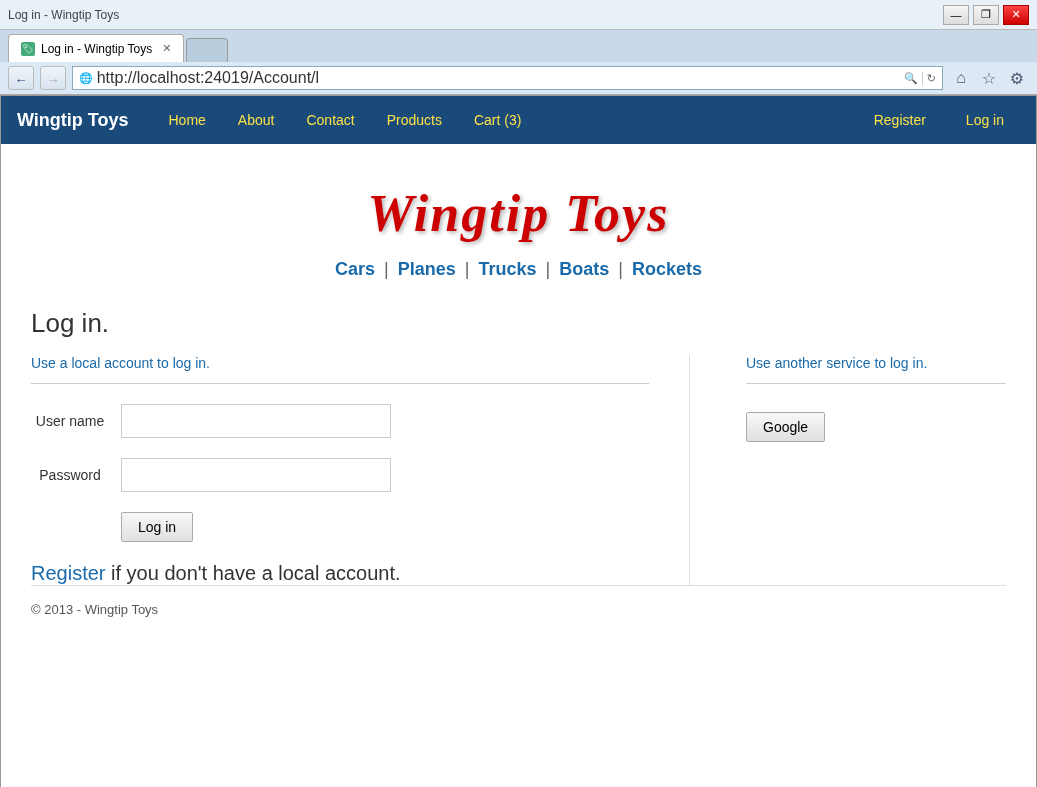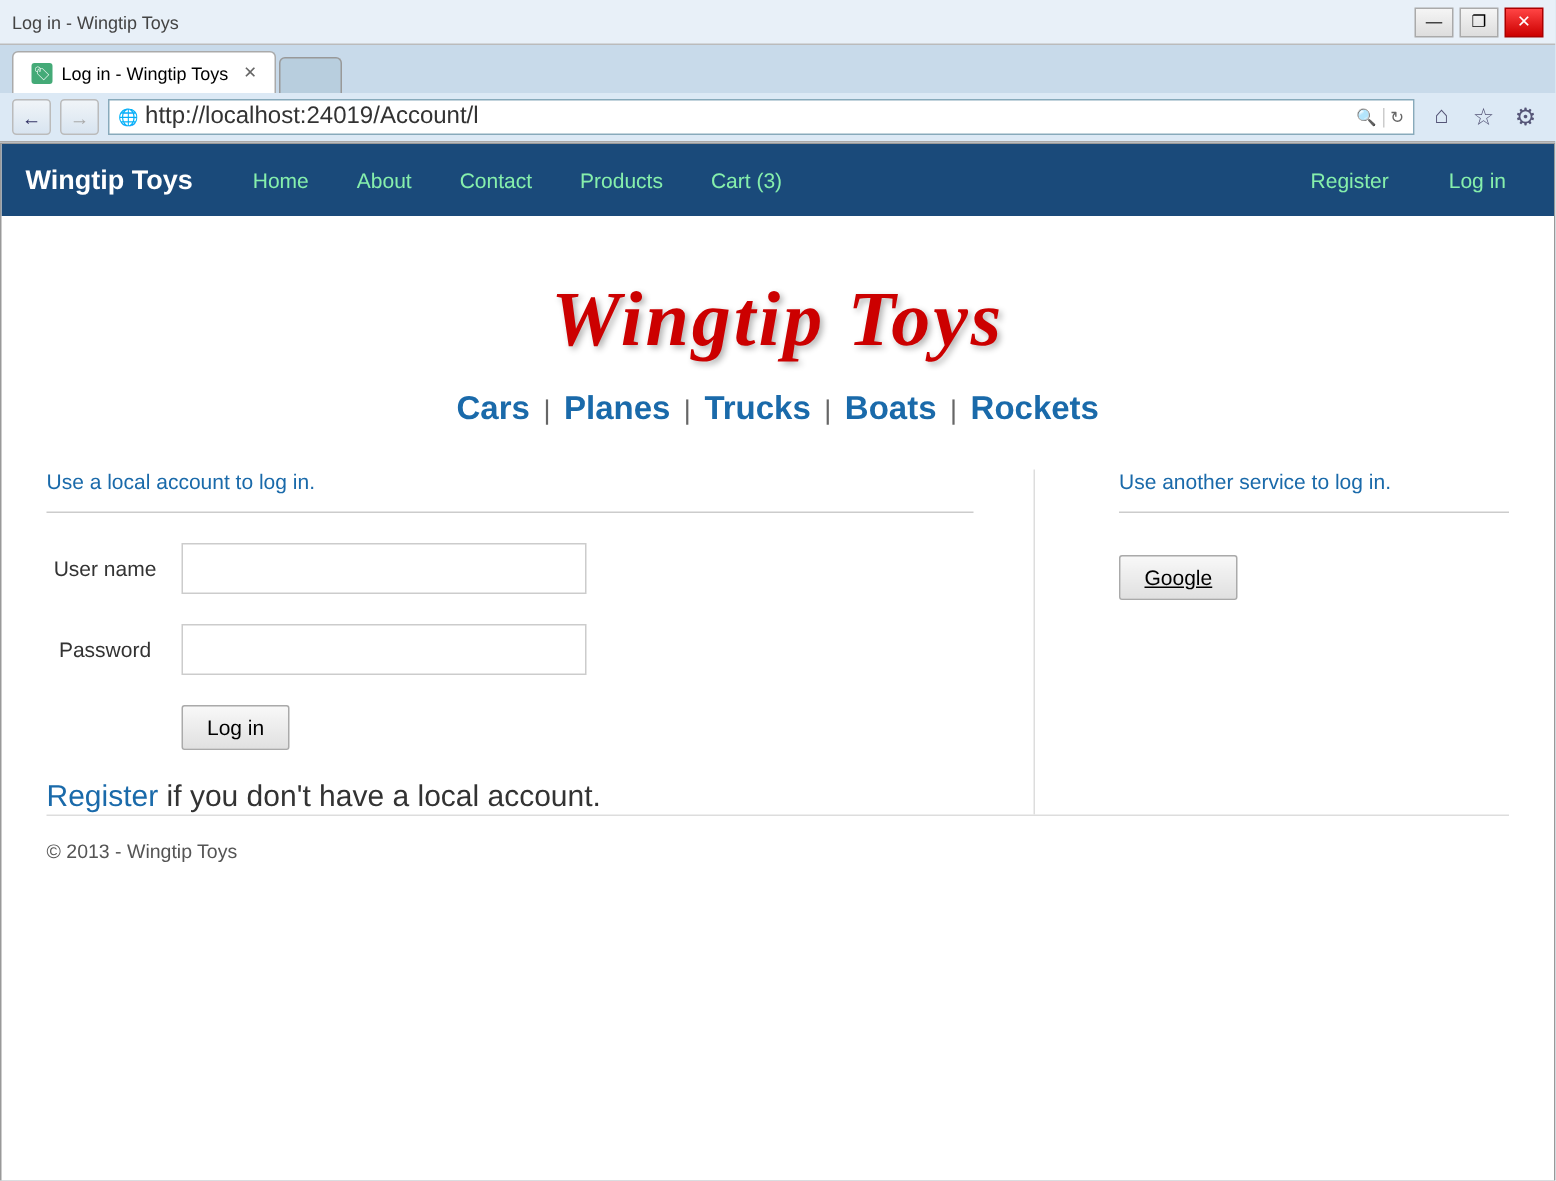--- a/index.html
+++ b/index.html
@@ -23,51 +23,51 @@
     .toolbar-icons { display: flex; gap: 4px; }
     .toolbar-icon { width: 24px; height: 24px; display: flex; align-items: center; justify-content: center; font-size: 16px; color: #557; cursor: pointer; }
 
     
     .page { background: white; margin: 0; border: 1px solid #999; height: calc(787px - 94px); overflow-y: auto; }
 
     
     .navbar { background: #1a4a7a; display: flex; align-items: center; padding: 0 16px; height: 48px; }
     .brand { color: white; font-size: 18px; font-weight: bold; margin-right: 24px; text-decoration: none; }
     .nav-links { display: flex; gap: 0; }
-    .nav-link { color: #86efac; text-decoration: none; padding: 14px 16px; font-size: 14px; display: block; }
+    .nav-link { color: #fde047; text-decoration: none; padding: 14px 16px; font-size: 14px; display: block; }
     .nav-right { margin-left: auto; display: flex; gap: 8px; }
 
     
     .main-content { padding: 20px 30px; }
     .site-title { text-align: center; font-family: 'Comic Sans MS', cursive, fantasy; font-size: 52px; color: #cc0000; text-shadow: 2px 2px 4px rgba(0,0,0,0.3); margin: 20px 0 16px; font-weight: bold; font-style: italic; letter-spacing: 2px; }
 
     
     .category-links { text-align: center; margin-bottom: 28px; font-size: 18px; }
-    .cat-link { color: #1a6aaa; text-decoration: none; font-weight: bold; font-size: 22px; }
+    .cat-link { color: #1a6aaa; text-decoration: none; font-weight: bold; font-size: 18px; }
     .cat-sep { color: #666; margin: 0 4px; }
 
     
     .login-container { display: flex; gap: 16px; }
     .login-left { flex: 1; padding-right: 40px; border-right: 1px solid #ddd; }
     .login-right { flex: 0 0 300px; padding-left: 40px; }
     .login-title { font-size: 26px; color: #333; margin-bottom: 16px; font-weight: normal; }
     .section-subtitle { color: #1a6aaa; font-size: 14px; margin-bottom: 12px; }
     .divider { border: none; border-top: 1px solid #ccc; margin-bottom: 20px; }
 
     .form-group { display: flex; align-items: center; margin-bottom: 20px; }
     .form-label { width: 90px; font-size: 14px; color: #333; text-align: center; padding-right: 12px; }
     .form-input { width: 270px; height: 34px; border: 1px solid #ccc; padding: 4px 8px; font-size: 14px; }
 
     .remember-row { display: flex; align-items: center; gap: 6px; margin-left: 90px; margin-bottom: 14px; font-size: 14px; }
     .login-btn { margin-left: 90px; padding: 6px 16px; background: linear-gradient(to bottom, #f8f8f8, #e0e0e0); border: 1px solid #aaa; font-size: 14px; cursor: pointer; border-radius: 2px; }
 
     .register-text { margin-top: 20px; font-size: 20px; color: #333; }
     .register-link { color: #1a6aaa; text-decoration: none; }
 
-    .google-btn { padding: 6px 16px; background: linear-gradient(to bottom, #f8f8f8, #e0e0e0); border: 1px solid #aaa; font-size: 14px; cursor: pointer; border-radius: 2px; margin-top: 8px; text-decoration: underline; }
+    .google-btn { padding: 6px 16px; background: linear-gradient(to bottom, #f8f8f8, #e0e0e0); border: 1px solid #aaa; font-size: 14px; cursor: pointer; border-radius: 2px; margin-top: 8px; }
 
     .footer { border-top: 1px solid #ddd; padding-top: 16px; font-size: 13px; color: #555; }
   </style>
 </head>
 <body>
 
 <div class="browser-chrome">
 
   <div class="title-bar">
     <span style="font-size:12px;color:#444;">Log in - Wingtip Toys</span>
@@ -122,20 +122,21 @@
   </nav>
 
   <div class="main-content">
 
     <div class="site-title">Wingtip Toys</div>
 
     <div class="category-links">
       <a class="cat-link" href="#">Cars</a><span class="cat-sep"> | </span><a class="cat-link" href="#">Planes</a><span class="cat-sep"> | </span><a class="cat-link" href="#">Trucks</a><span class="cat-sep"> | </span><a class="cat-link" href="#">Boats</a><span class="cat-sep"> | </span><a class="cat-link" href="#">Rockets</a>
     </div>
 
+    <h2 class="login-title">Log in.</h2>
 
     <div class="login-container">
 
       <div class="login-left">
         <p class="section-subtitle">Use a local account to log in.</p>
         <hr class="divider">
 
         
         <div class="form-group">
           <label class="form-label">User name</label>

